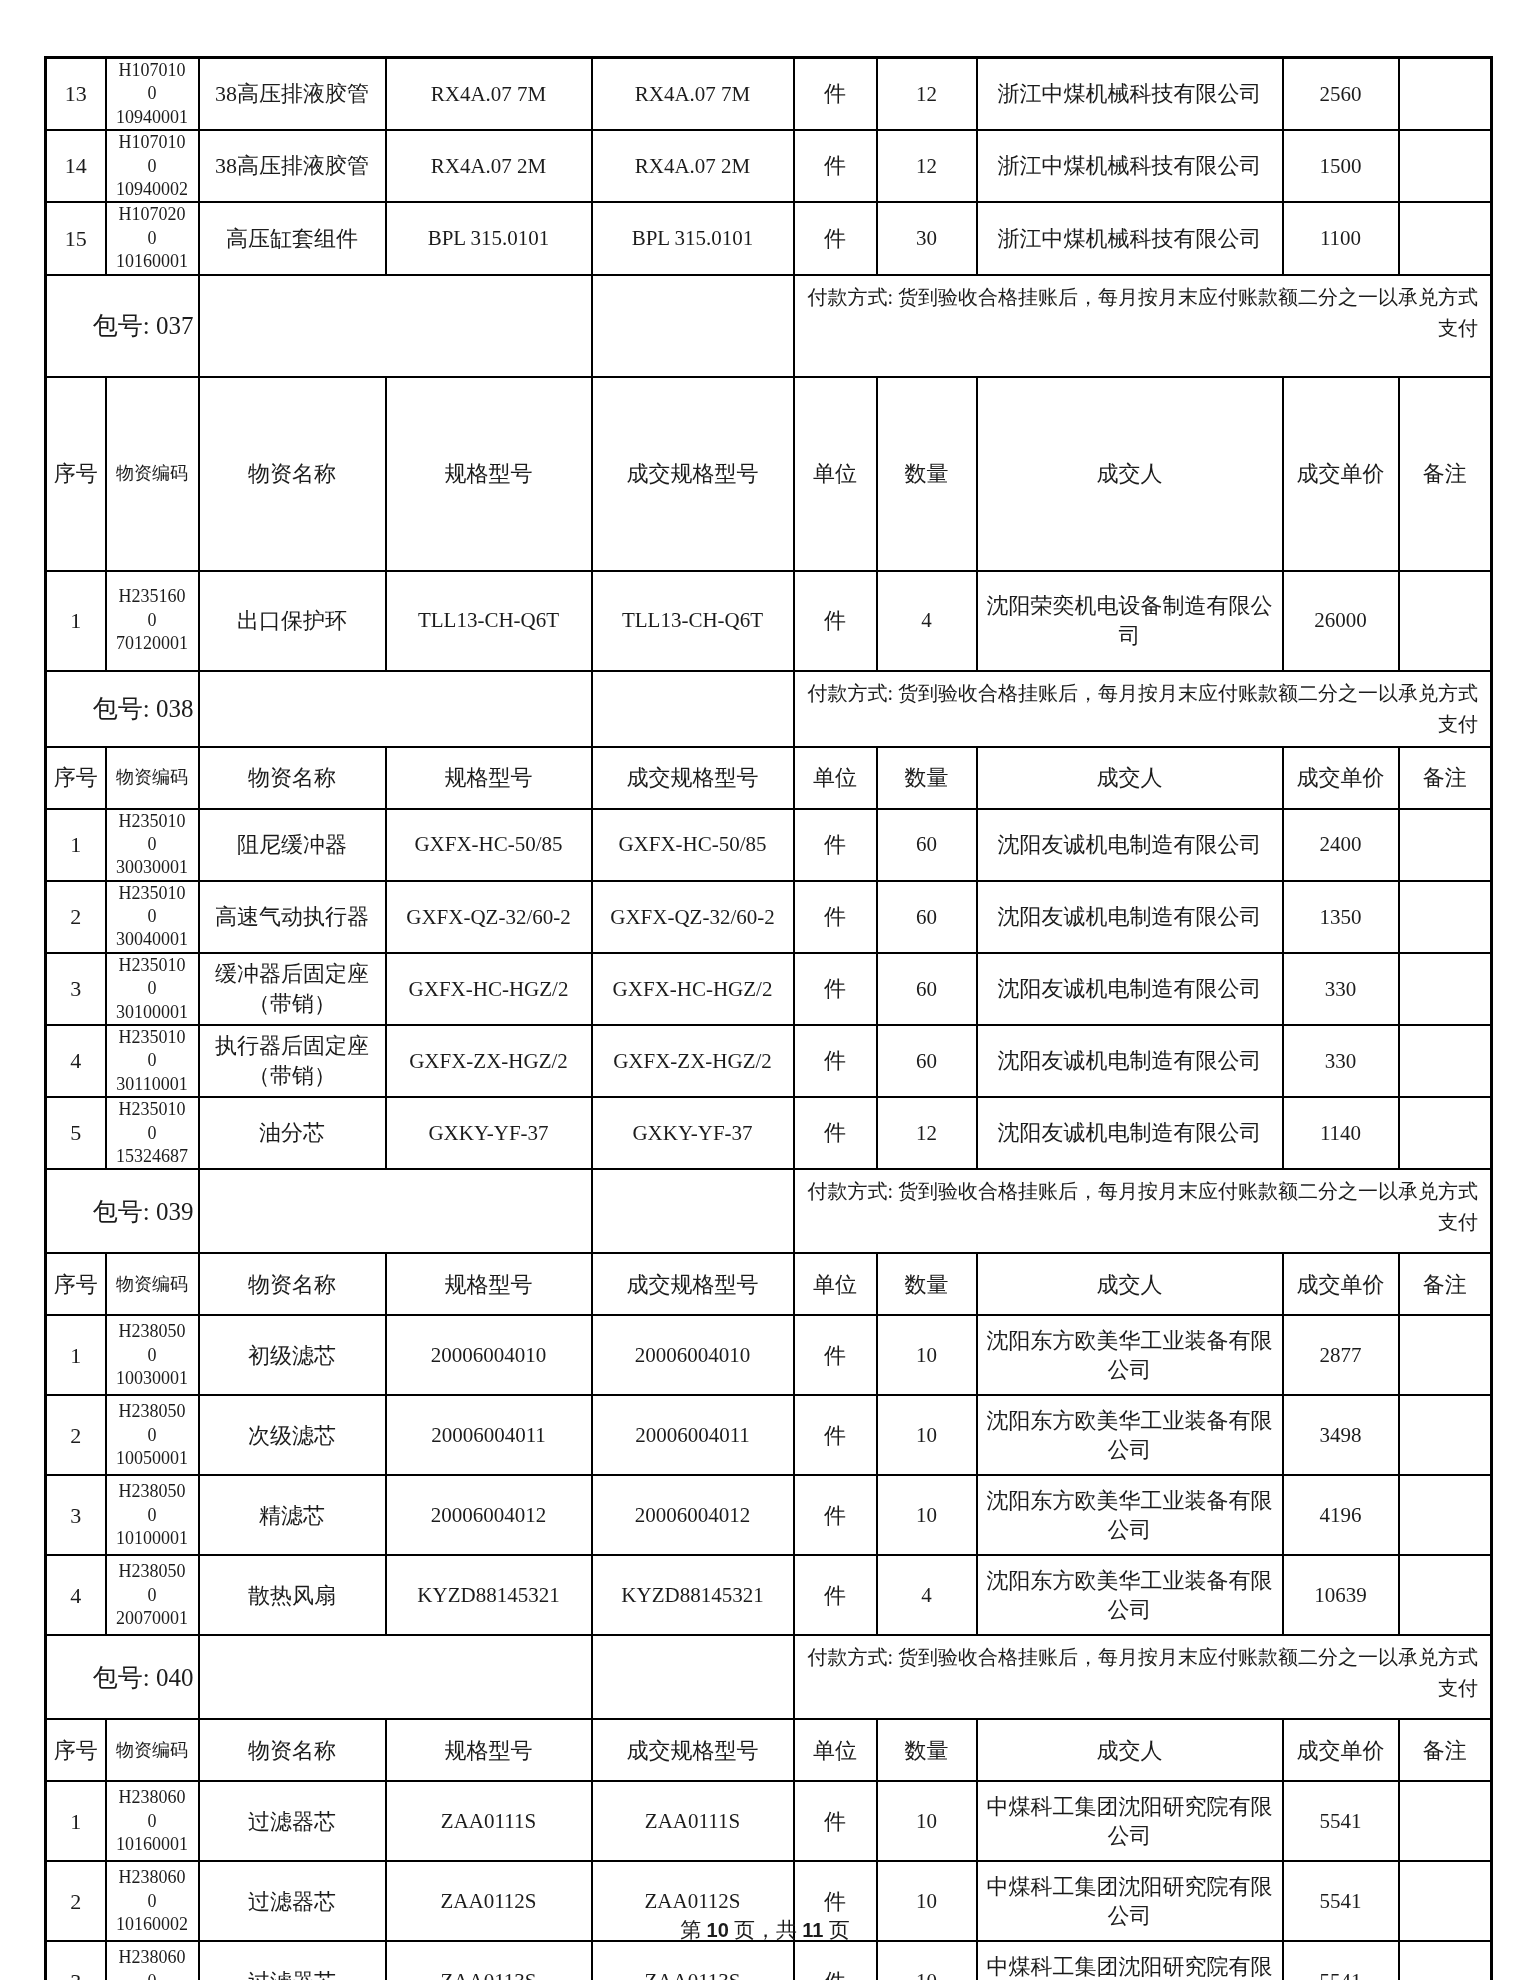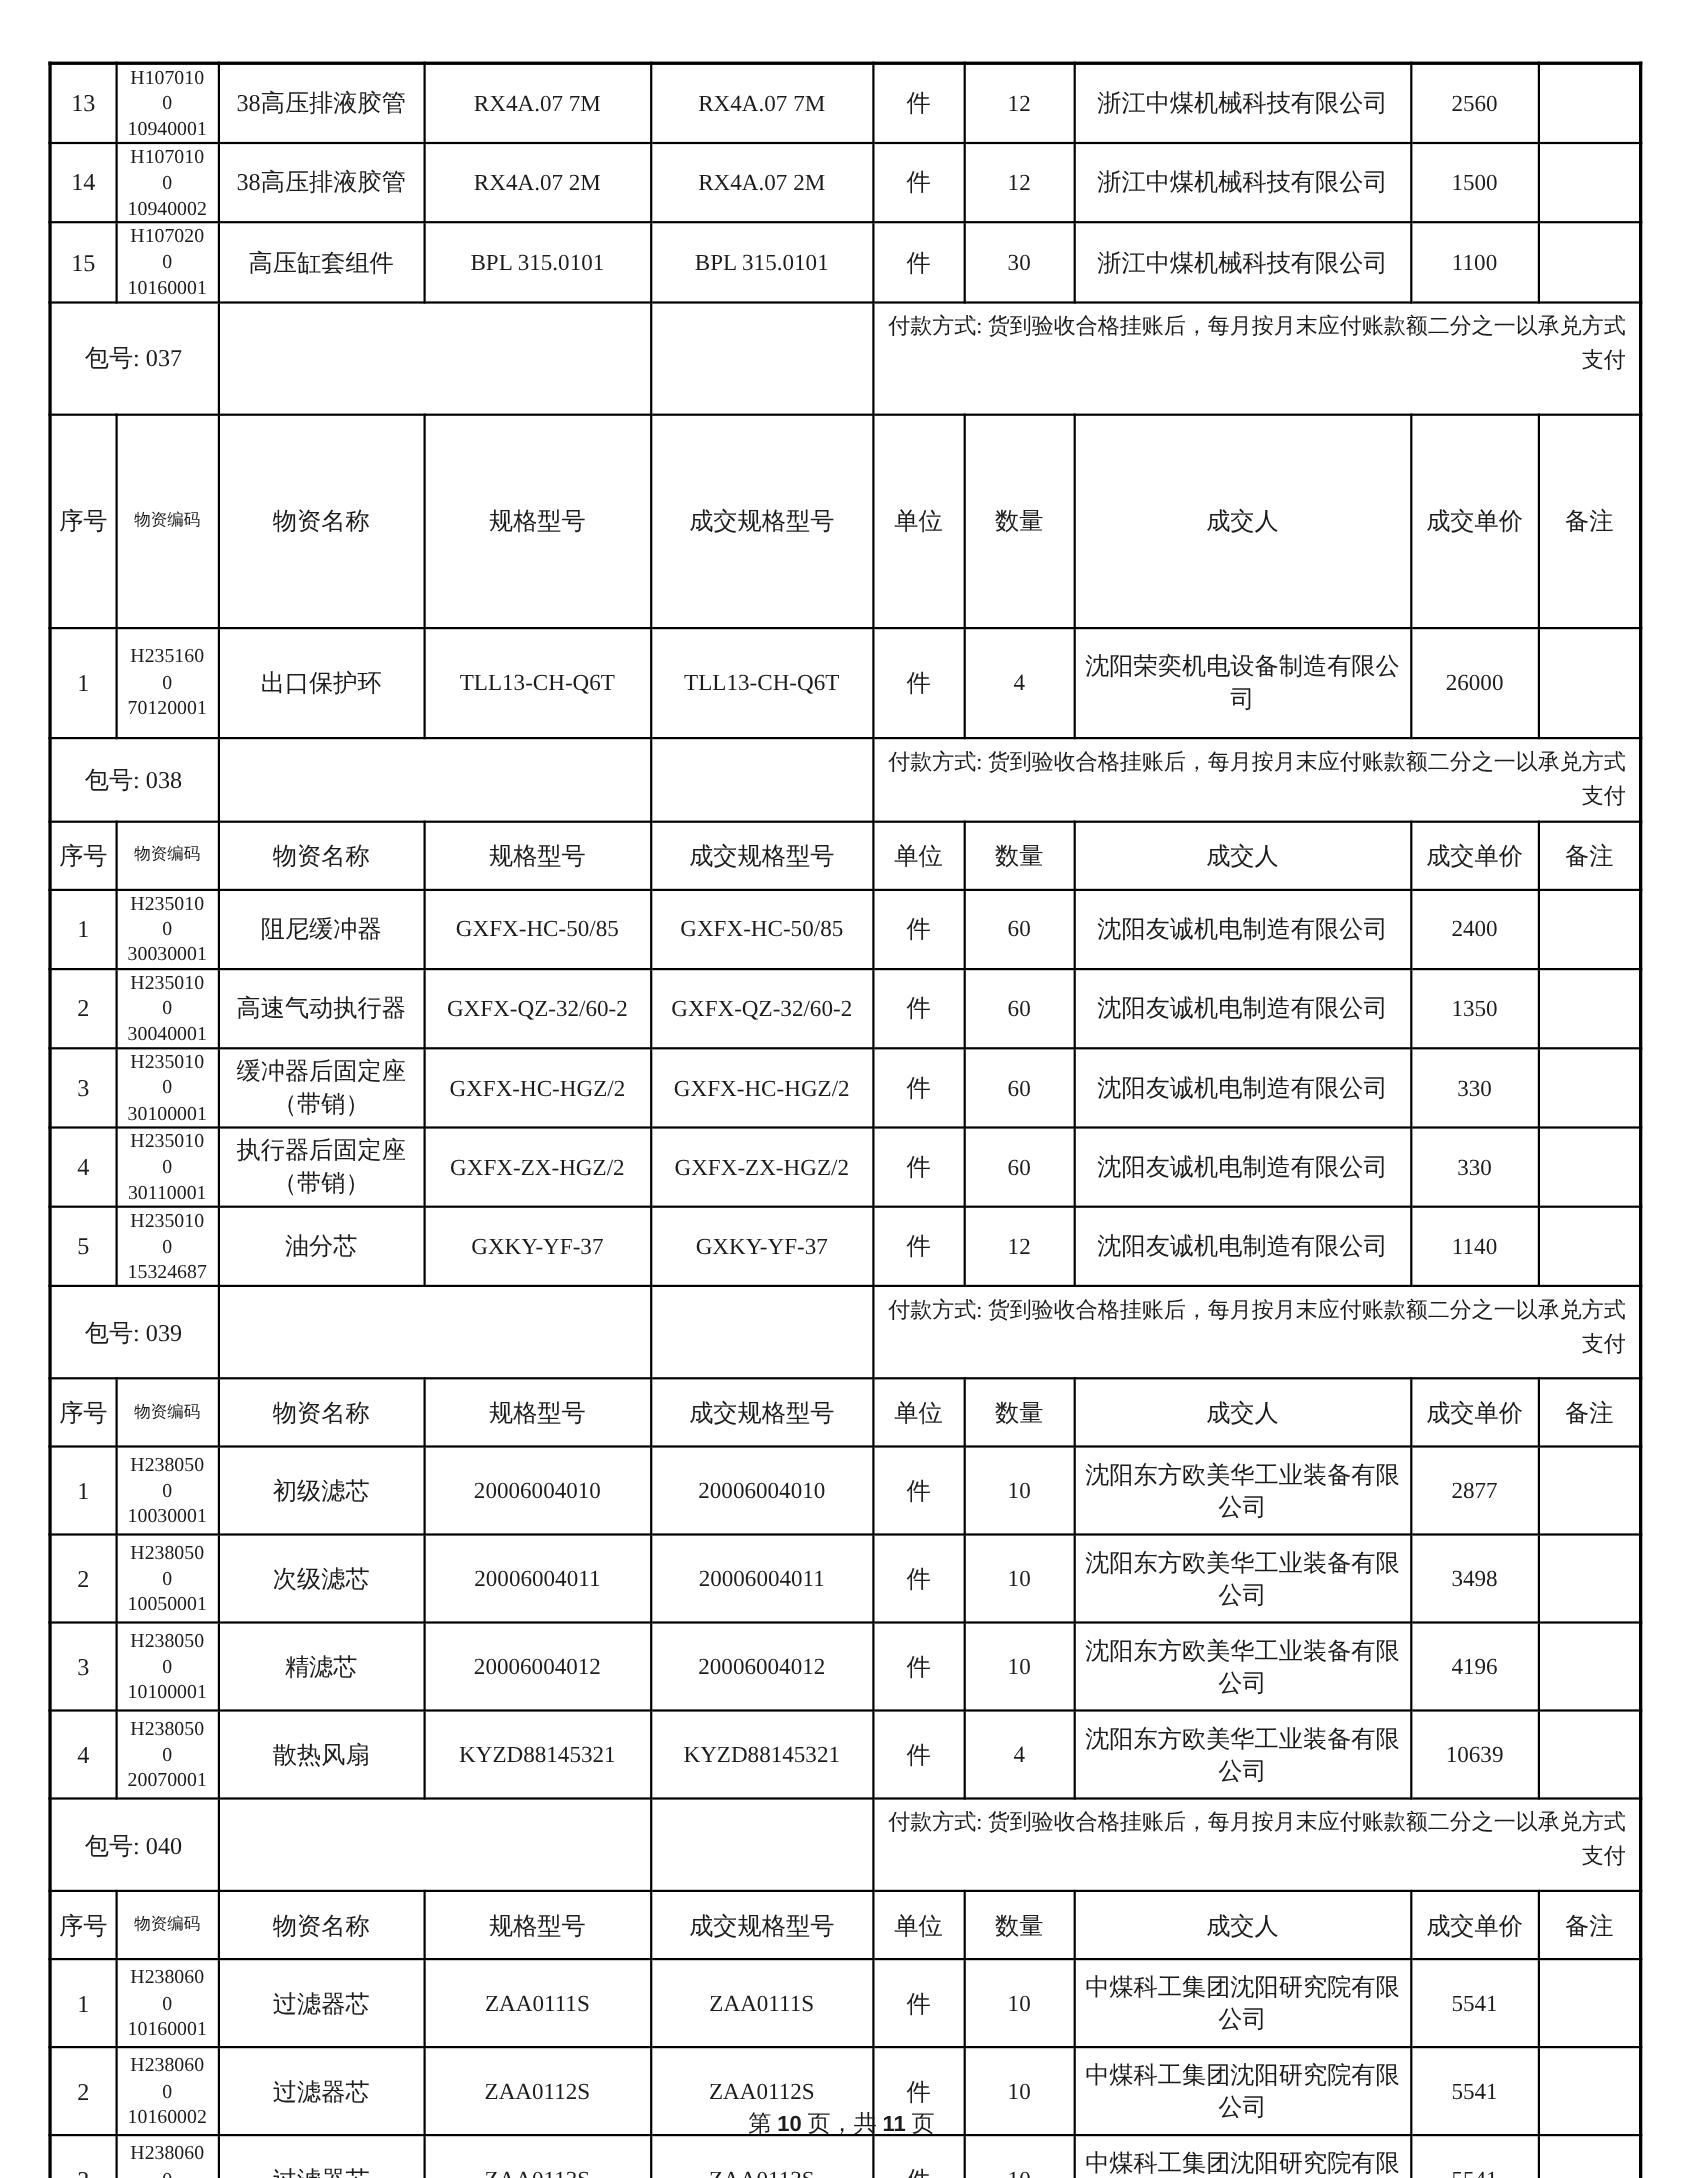--- a/index.html
+++ b/index.html
@@ -8,36 +8,36 @@
     font-family:"Liberation Serif","DejaVu Serif",serif;color:#1c1c1c;
   }
   .table-wrap{position:absolute;left:44px;top:56px;}
   table{border-collapse:collapse;table-layout:fixed;width:1446px;border:3px solid #000;}
   td{
     border:2px solid #000;text-align:center;vertical-align:middle;
     font-size:22px;line-height:1.35;padding:2px 4px;overflow:hidden;word-break:break-word;
   }
   
   tr.header-row td{font-size:22px;}
-  tr.header-row td.th-code{font-size:15px;padding:0 1px;}
+  tr.header-row td.th-code{font-size:18px;padding:0 1px;}
   tr.header-normal td{height:56px;}
   tr.header-tall td{height:188px;}
   
   tr.row-cont td{height:58px;}
   tr.row-sm td{height:56px;}
   tr.row-md td{height:74px;}
   tr.row-xl td{height:94px;margin-top:31px;}
   td.cell-code{font-size:18px;line-height:1.3;padding:0 8px;}
   td.cell-spec,td.cell-deal-spec{font-size:21px;}
   td.cell-qty,td.cell-price{font-size:21px;}
   
   tr.pkg-lg td{height:88px;}
   tr.pkg-md td{height:70px;}
   tr.pkg-sm td{height:60px;}
-  td.package-label{text-align:left;padding-left:30px;font-size:22px;}
+  td.package-label{text-align:right;padding-left:30px;font-size:25px;}
   td.payment{text-align:right;font-size:20px;line-height:1.55;padding:6px 12px;vertical-align:top;}
   
   .footer{position:absolute;top:1916px;left:0;width:100%;text-align:center;font-size:21px;}
   .footer .num{font-family:"Liberation Sans","DejaVu Sans",sans-serif;font-size:20px;font-weight:600;}
 </style>
 </head>
 <body>
 
 <div class="table-wrap">
   <table>

